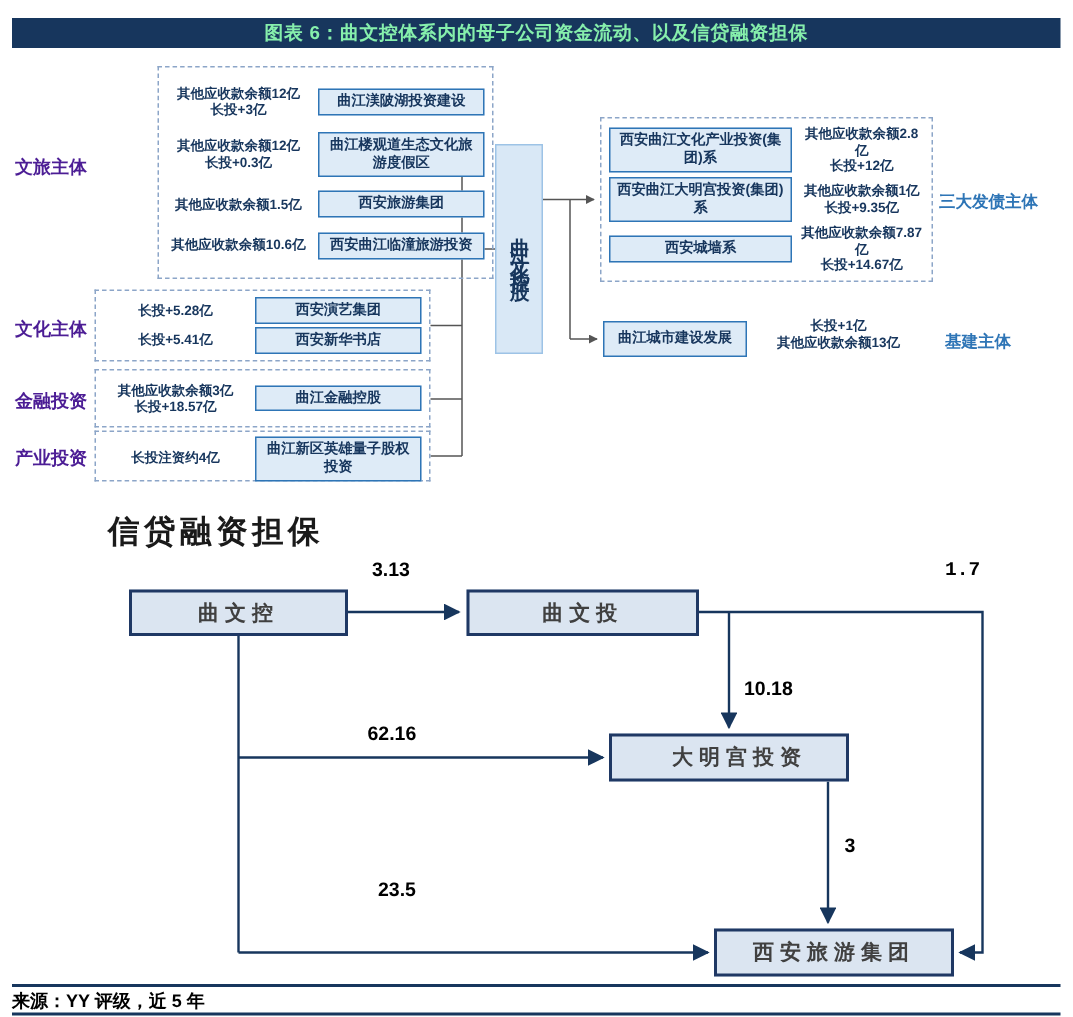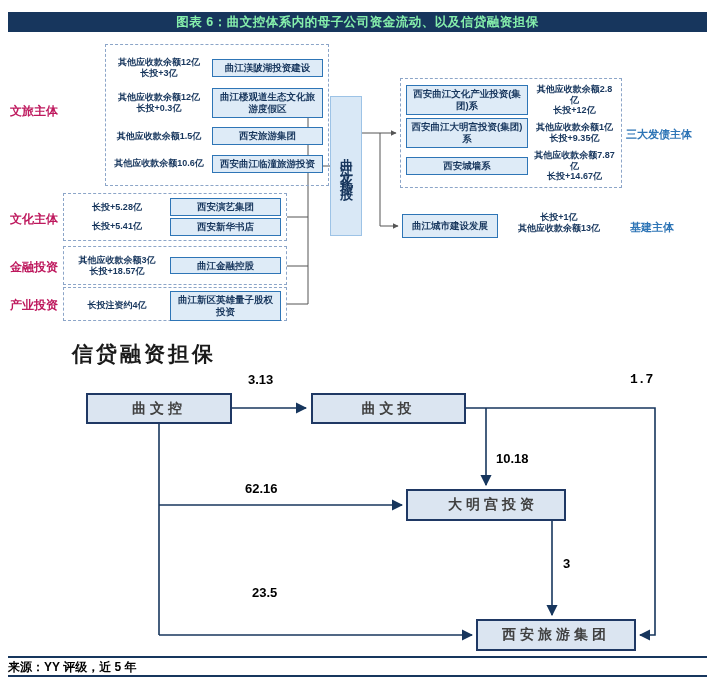--- a/index.html
+++ b/index.html
@@ -25,21 +25,21 @@
     color:#17365D; line-height:1.2; white-space:pre-line;
   }
   .obox {
     flex:1; background:#DEEBF7; border:1px solid #2E75B6; color:#17365D;
     font-weight:bold; font-size:9.5px; text-align:center; padding:2px 4px;
     line-height:1.25; display:flex; align-items:center; justify-content:center;
   }
   .obox-r { flex:0 0 122px; }
   .otext-r { flex:1; width:auto; }
 
-  .rlabel { position:absolute; font-size:12px; font-weight:bold; color:#be185d; z-index:2; }
+  .rlabel { position:absolute; font-size:12px; font-weight:bold; color:#4c1d95; z-index:2; }
   .blabel { position:absolute; font-size:11px; font-weight:bold; color:#2E75B6; z-index:2; }
 
   .center-node {
     position:absolute; left:330px; top:96px; width:32px; height:140px;
     background:#D9E8F6; border:1px solid #9DC3E6; color:#17365D;
     font-weight:bold; font-size:13px; writing-mode:vertical-rl; letter-spacing:6px;
     display:flex; align-items:center; justify-content:center; z-index:2;
   }
 
   .flow-title {

